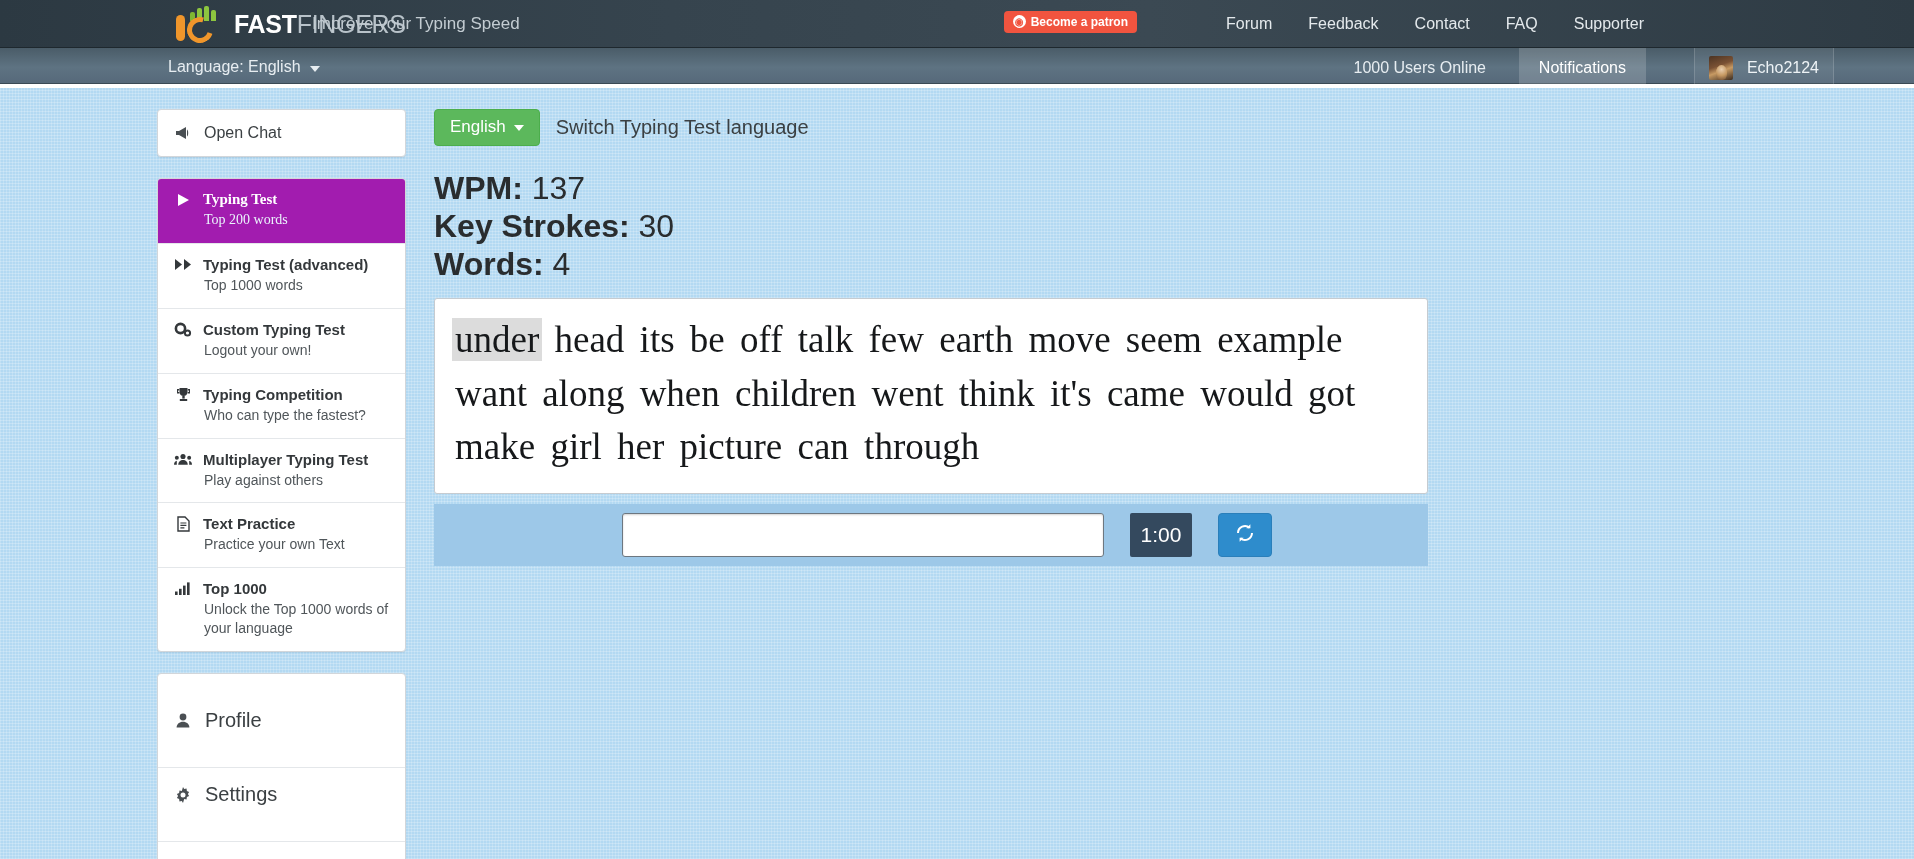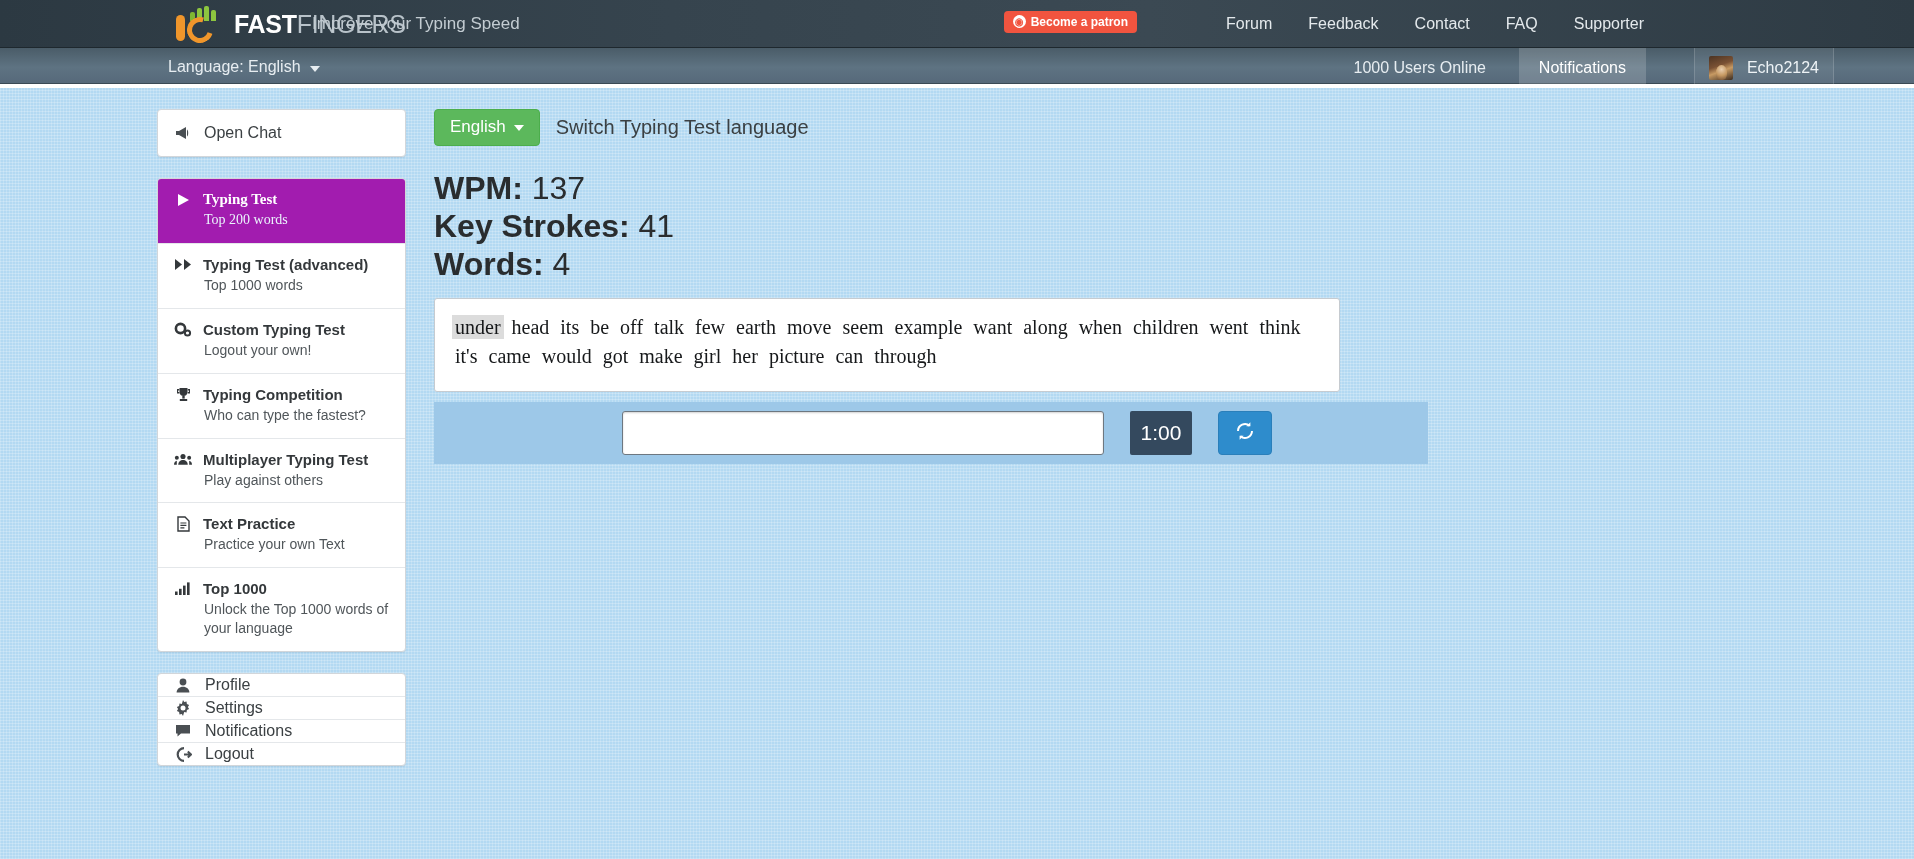--- a/index.html
+++ b/index.html
@@ -142,22 +142,23 @@
   .nav-title {
     font-size: 15px; font-weight: 700; color: #34383b;
     display: flex; align-items: center; gap: 11px;
   }
   .nav-item.active .nav-title { color: #ffffff; }
   .nav-sub { font-size: 14px; color: #50565a; margin-top: 3px; margin-left: 30px; line-height: 1.35; }
   .nav-item.active .nav-sub { color: #eaf4fc; }
 
   .simple-item {
     display: flex; align-items: center; gap: 13px;
-    padding: 2px 16px; font-size: 16px; color: #3b4043; cursor: pointer;
+    padding: 15px 16px; font-size: 20px; color: #3b4043; cursor: pointer;
     border-top: 1px solid #e4e7ea;
+    margin-top: 20px;
   }
   .simple-item:first-child { border-top: none; }
 
   .ico { width: 18px; display: inline-flex; align-items: center; justify-content: center; flex: 0 0 18px; }
   .ico svg { display: block; }
 
   
   #main { position: absolute; left: 434px; top: 21px; width: 1360px; }
 
   .lang-row { display: flex; align-items: center; gap: 16px; }
@@ -175,22 +176,22 @@
   .stats { margin-top: 24px; }
   .stat-line {
     font-size: 32px; color: #2a2d2f; line-height: 1.18; font-weight: 400;
   }
   .stat-line .lbl { font-weight: 700; }
 
   .words-box {
     margin-top: 15px; background: #ffffff; border: 1px solid #c6cbd0;
     border-radius: 3px; padding: 14px 30px 20px 17px;
     font-family: "Liberation Serif", serif;
-    font-size: 20px; line-height: 1.44; color: #16181a;
-    width: 906px;
+    font-size: 37px; line-height: 1.44; color: #16181a;
+    width: 994px;
   }
   .words-box .w { padding: 1px 3px; }
   .words-box .w.cur { background: #dcdcdc; }
 
   .input-bar {
     margin-top: 10px; width: 994px; height: 62px;
     background: #9dc8e8;
     display: flex; align-items: center; gap: 26px; padding-left: 188px;
   }
   .type-input {
@@ -433,21 +434,21 @@
         <div class="switch-note">Switch Typing Test language</div>
       </div>
 
       <div class="stats">
         <div class="stat-line">
           <span class="lbl">WPM:</span>
           <span>137</span>
         </div>
         <div class="stat-line">
           <span class="lbl">Key Strokes:</span>
-          <span>41</span>
+          <span>30</span>
         </div>
         <div class="stat-line">
           <span class="lbl">Words:</span>
           <span>4</span>
         </div>
       </div>
 
       <div class="words-box" id="words-box"><span class="w cur">under</span> <span class="w">head</span> <span class="w">its</span> <span class="w">be</span> <span class="w">off</span> <span class="w">talk</span> <span class="w">few</span> <span class="w">earth</span> <span class="w">move</span> <span class="w">seem</span> <span class="w">example</span> <span class="w">want</span> <span class="w">along</span> <span class="w">when</span> <span class="w">children</span> <span class="w">went</span> <span class="w">think</span> <span class="w">it's</span> <span class="w">came</span> <span class="w">would</span> <span class="w">got</span> <span class="w">make</span> <span class="w">girl</span> <span class="w">her</span> <span class="w">picture</span> <span class="w">can</span> <span class="w">through</span></div>
 
       <div class="input-bar">

